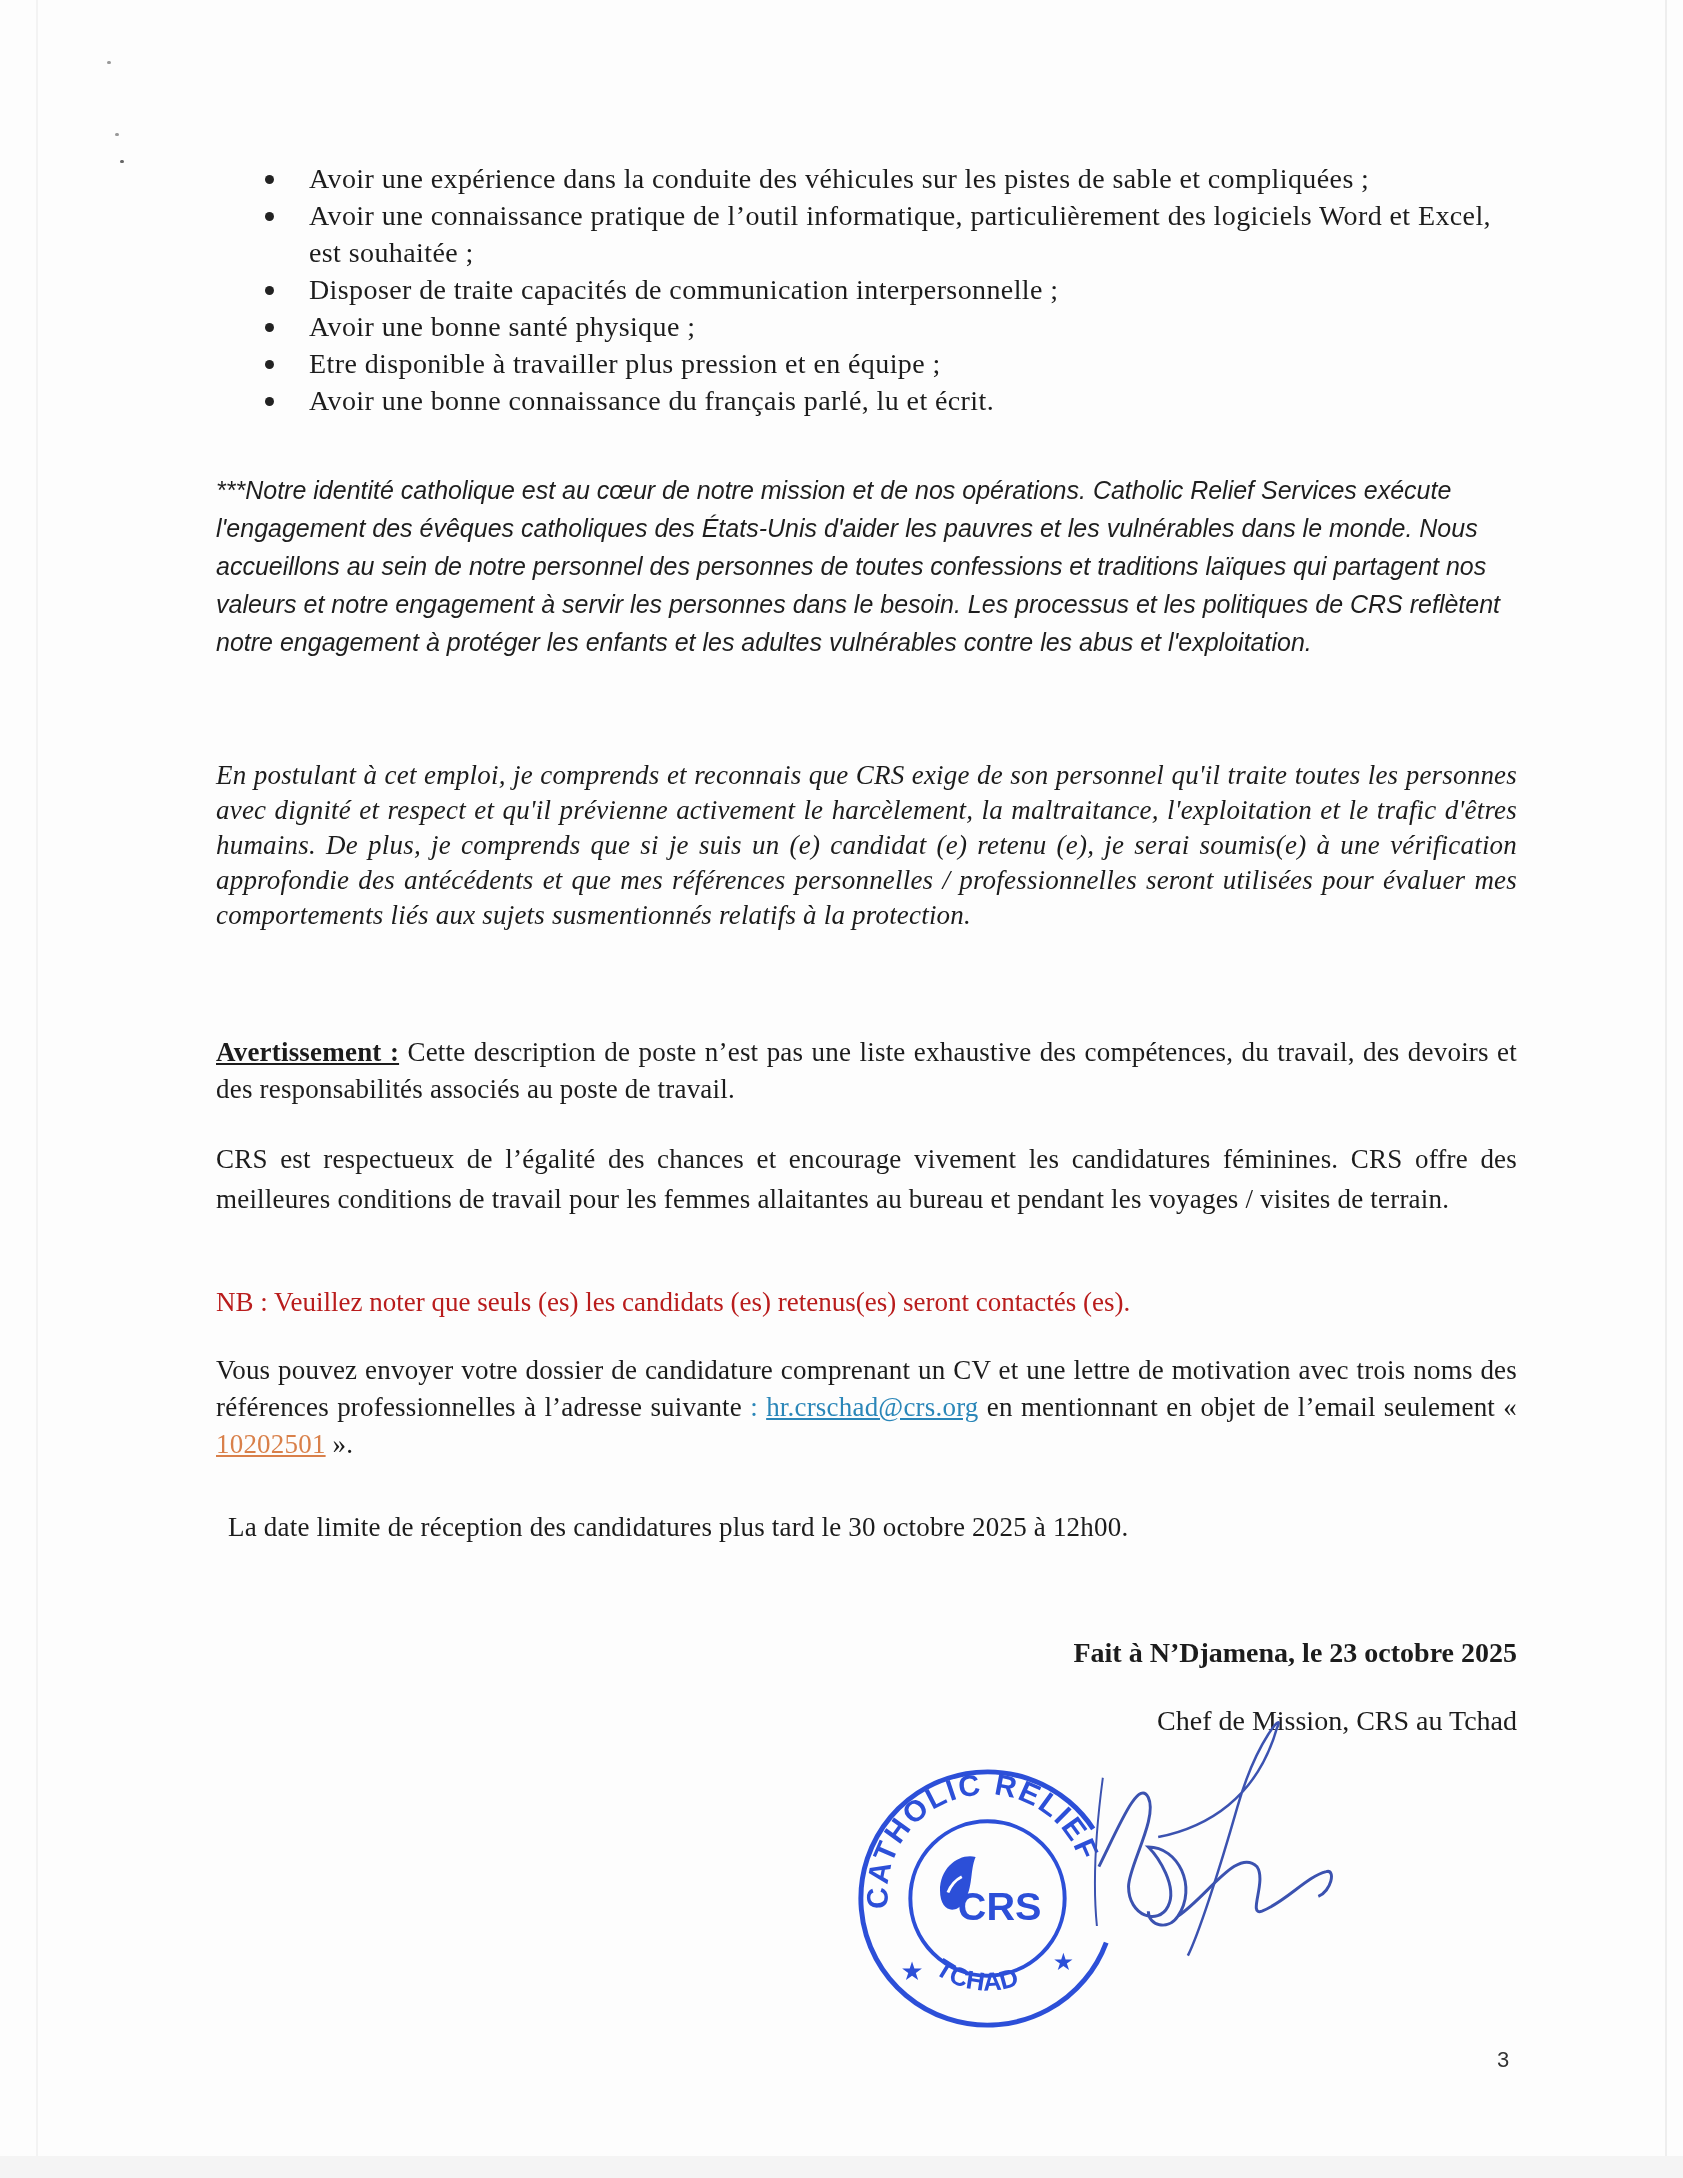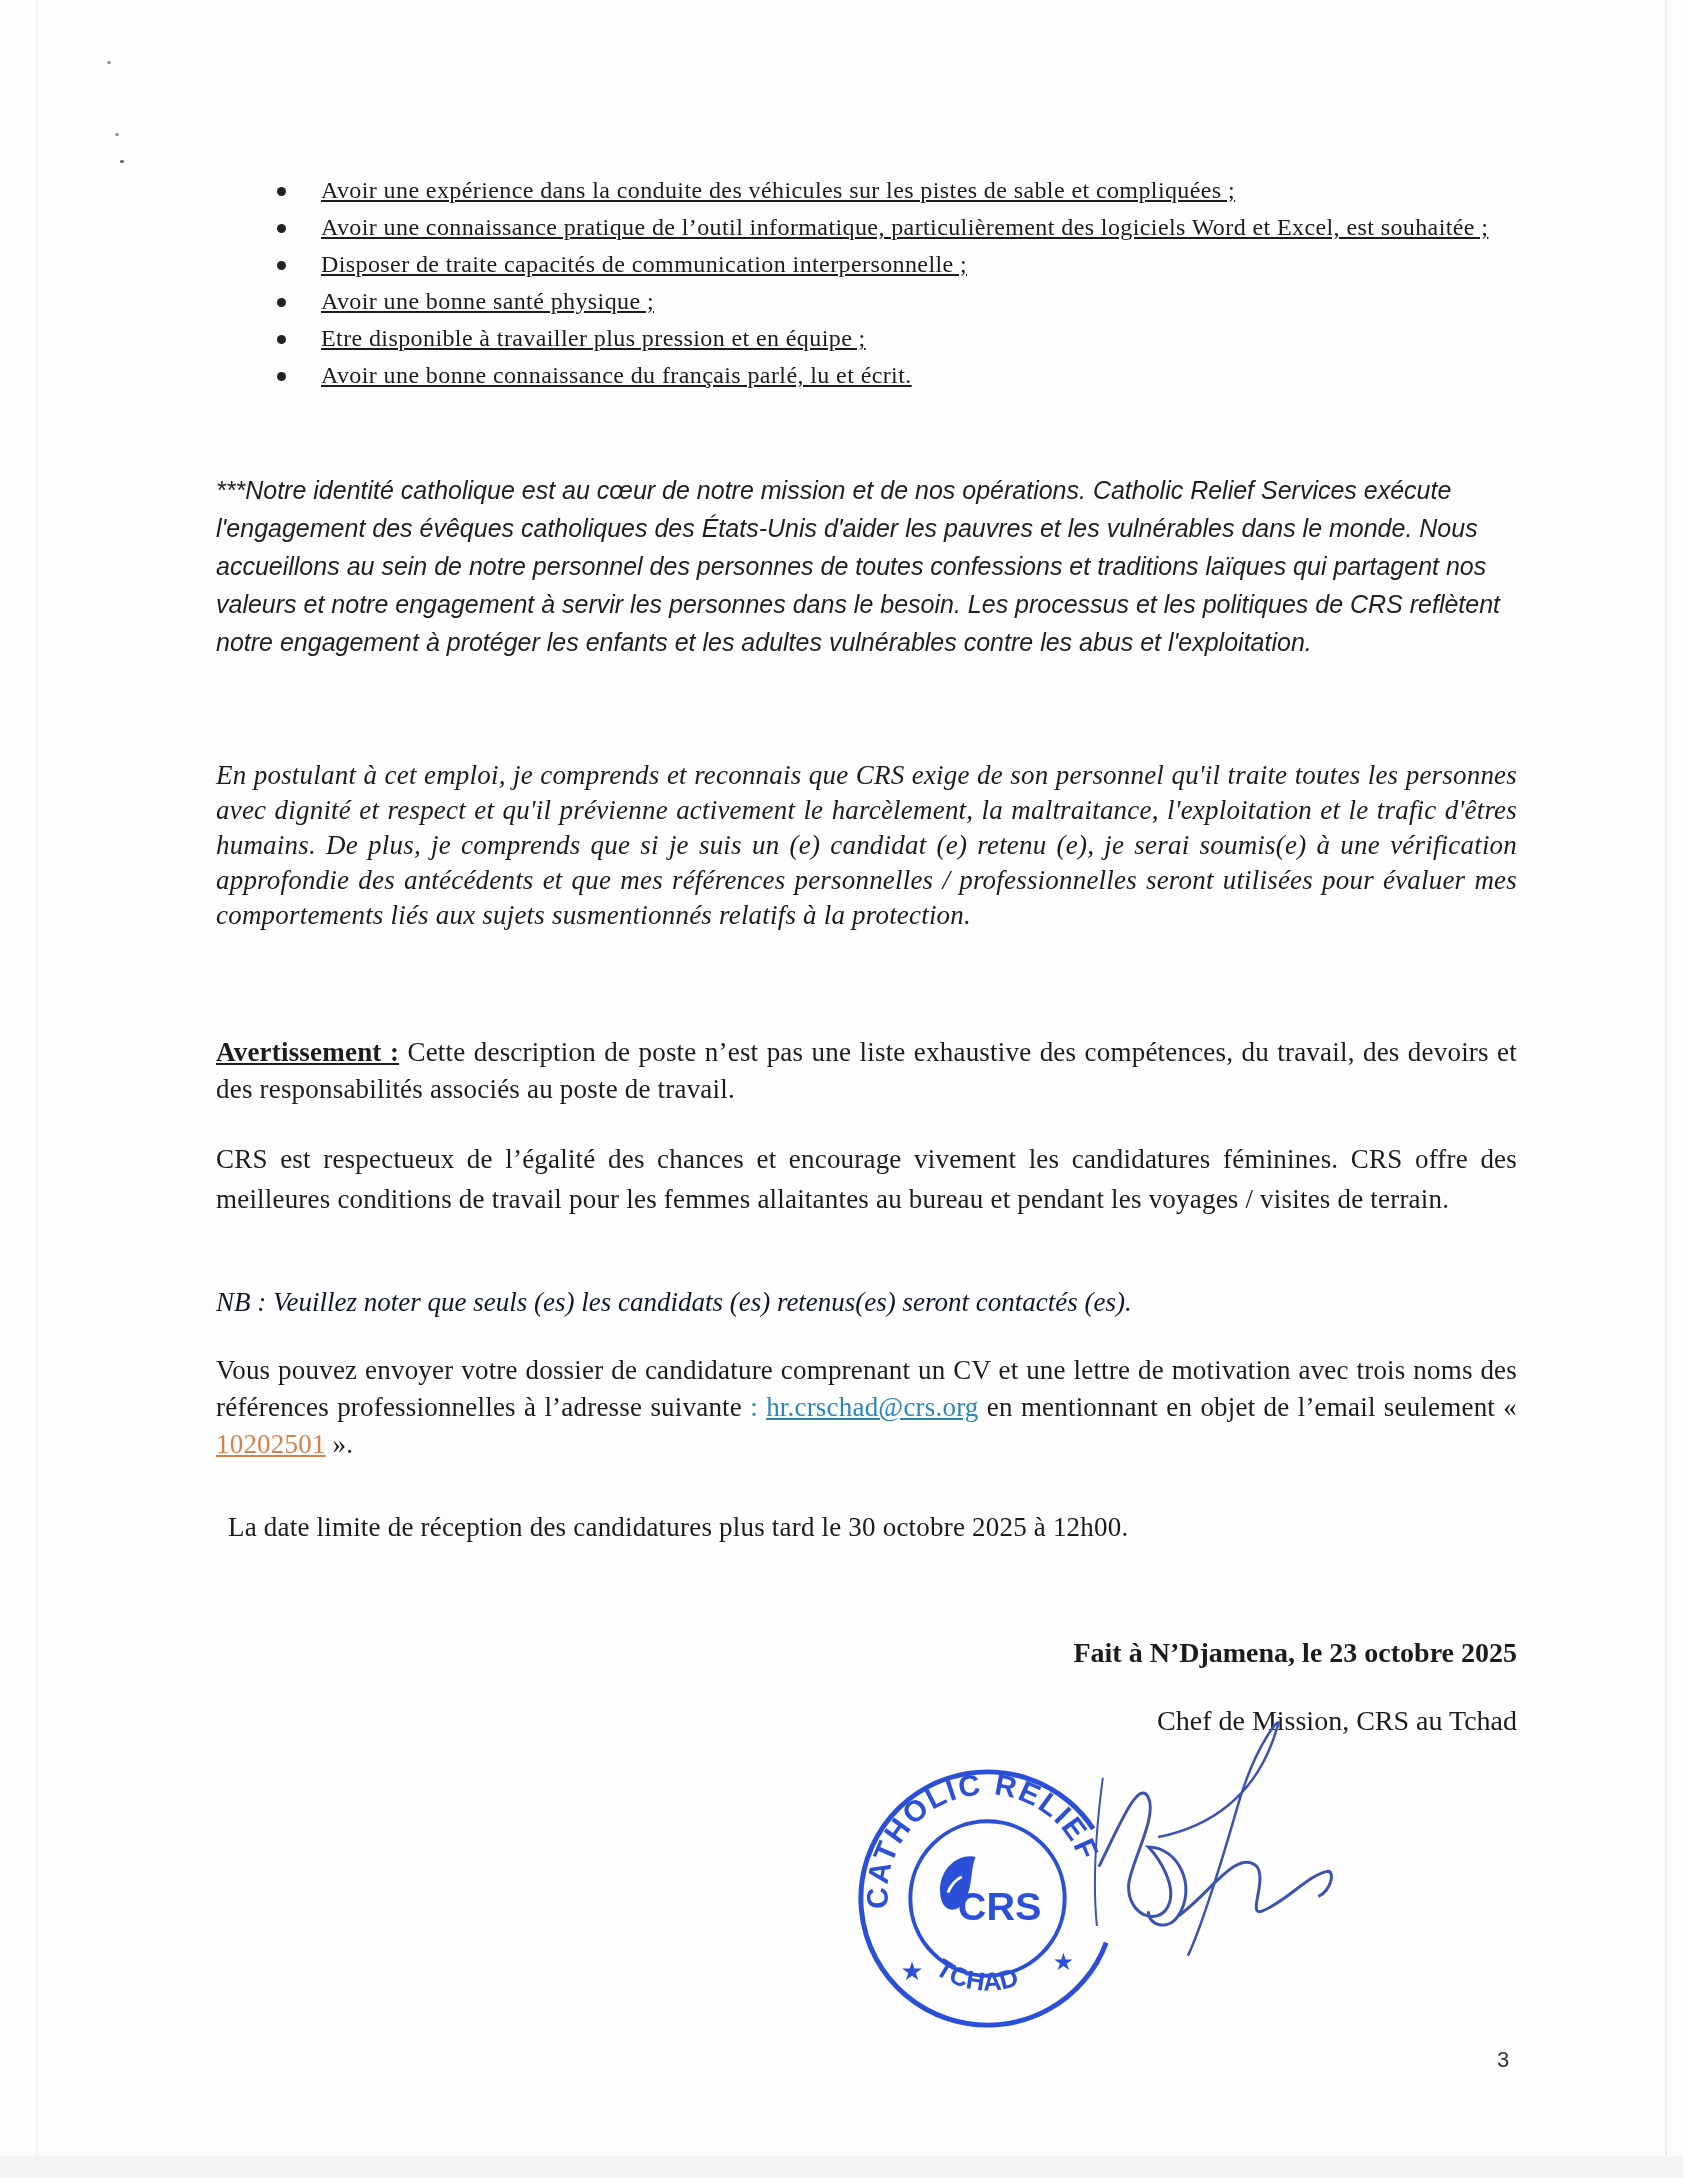--- a/index.html
+++ b/index.html
@@ -4,29 +4,29 @@
 <style>
   html, body { margin:0; padding:0; }
   body { width:1683px; height:2178px; background:#fbfbfb; position:relative; overflow:hidden;
          font-family:"Liberation Serif", serif; color:#1c1c1c; }
   .page { position:absolute; left:0; top:0; width:1683px; height:2178px; background:#fdfdfd; }
   .edge-right { position:absolute; left:1665px; top:0; width:2px; height:2158px; background:#eeeeee; }
   .edge-left { position:absolute; left:36px; top:0; width:2px; height:2178px; background:#f3f3f3; }
   .edge-bottom { position:absolute; left:0; top:2156px; width:1683px; height:22px; background:#f4f4f4; }
   .speck { position:absolute; width:4px; height:3px; background:#999; border-radius:2px; }
   .block { position:absolute; left:216px; width:1301px; }
-  .bullets { position:absolute; left:259px; top:160px; width:1259px; margin:12px; padding:0; list-style:none;
-             font-size:24px; line-height:37px; letter-spacing:0.4px;text-decoration:underline; }
+  .bullets { position:absolute; left:259px; top:160px; width:1259px; margin:0; padding:0; list-style:none;
+             font-size:28px; line-height:37px; letter-spacing:0.4px; }
   .bullets li { position:relative; padding-left:50px; }
   .bullets li .dot { position:absolute; left:6px; top:15px; width:9px; height:9px; border-radius:50%; background:#222; }
   .calibri { font-family:"Liberation Sans", sans-serif; font-style:italic; font-size:25px; line-height:38px; color:#1e1e1e; }
   .italic-serif { font-style:italic; font-size:27px; line-height:35px; text-align:justify; text-align-last:left; letter-spacing:0.2px; }
   .serif { font-size:27px; line-height:37px; text-align:justify; text-align-last:left; letter-spacing:0.2px; }
   .warn-label { font-weight:bold; text-decoration:underline; }
-  .nb { font-style:italic; font-size:27px; color:#0f172a; }
+  .nb { font-size:27px; color:#b91c1c; }
   .link { color:#2a86b8; text-decoration:underline; }
   .colon-blue { color:#2a86b8; }
   .ref { color:#d9804a; text-decoration:underline; }
   .sign-date { position:absolute; right:166px; top:1637px; font-weight:bold; font-size:28px; text-align:center; }
   .sign-title { position:absolute; right:166px; top:1705px; font-size:28px; text-align:center; }
   .stamp { position:absolute; left:849px; top:1760px; width:277px; height:277px; }
   .signature { position:absolute; left:1089px; top:1718px; width:257px; height:248px; }
   .page-num { position:absolute; left:1497px; top:2047px; font-family:"Liberation Sans", sans-serif; font-size:22px; color:#333; }
 </style>
 </head>

